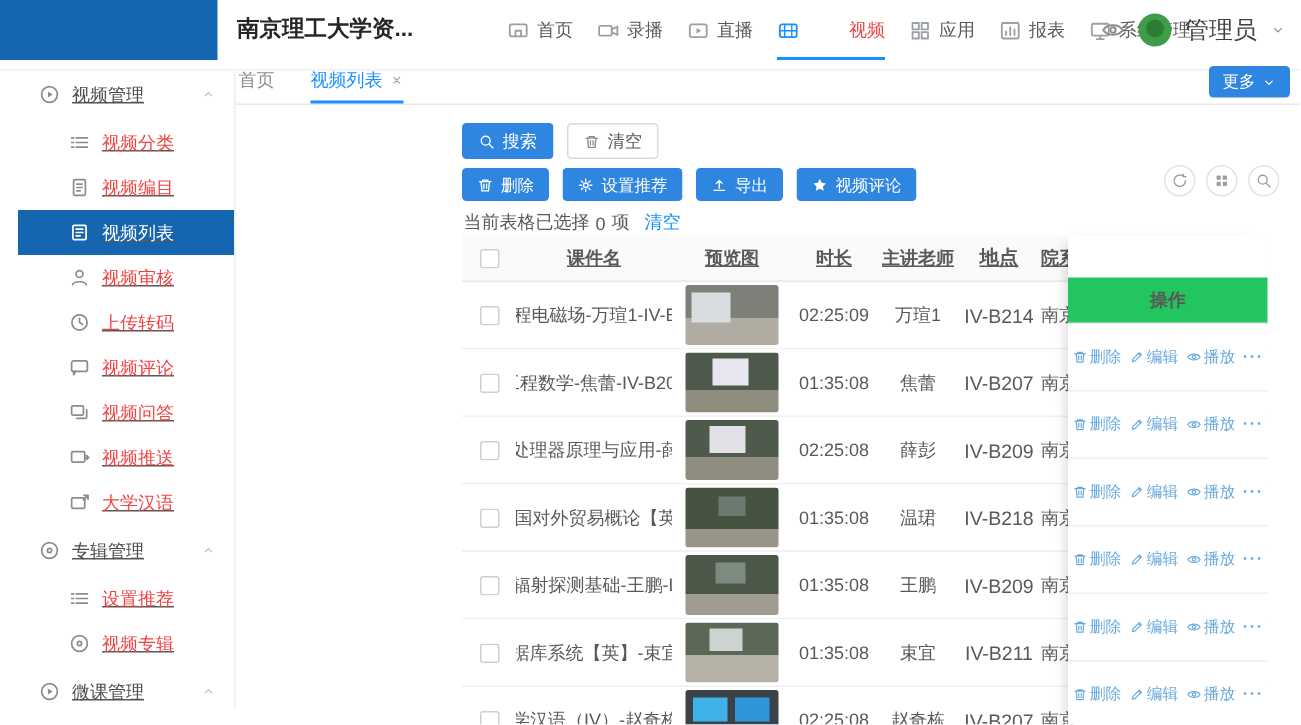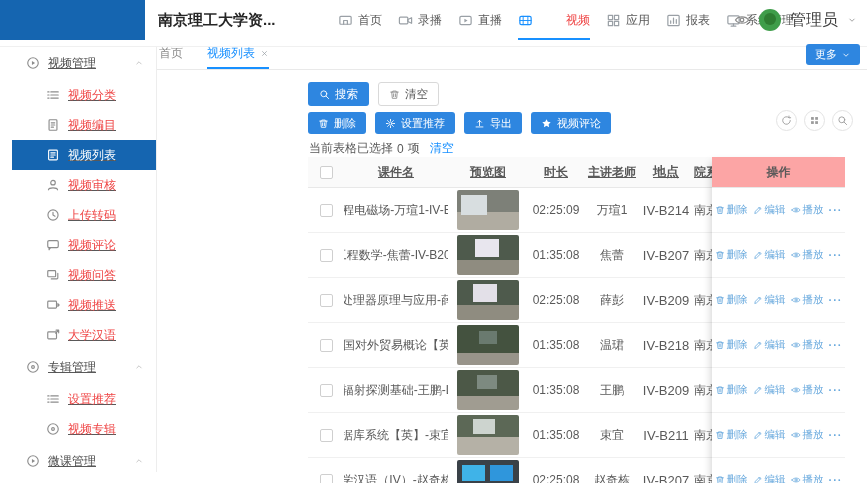--- a/index.html
+++ b/index.html
@@ -105,22 +105,22 @@
   .thumb[data-thumb="board-bright"] { background:linear-gradient(#5c6856 0 55%, #b5b1a6 55%); }
   .thumb[data-thumb="board-bright"]::before { left:16px; top:4px; width:22px; height:15px; background:#cdd4cf; }
   .thumb[data-thumb="dual-screens"] { background:linear-gradient(#3a4148 0 70%, #8d8a82 70%); }
   .thumb[data-thumb="dual-screens"]::before { left:5px; top:5px; width:23px; height:16px; background:#3fb3e8; }
   .thumb[data-thumb="dual-screens"]::after { content:""; position:absolute; left:33px; top:5px; width:23px;
                                              height:16px; background:#2f96dc; }
 
   
   .action-col { position:absolute; left:712px; top:157px; width:133px; background:#fff;
                 box-shadow:-6px 0 8px -5px rgba(0,0,0,.18); z-index:5; }
-  .action-head { height:31px; background:#fca5a5; border-bottom:1px solid #e8e8e8; display:flex;
-                 align-items:center; justify-content:center; font-weight:bold; color:#595959; }
+  .action-head { height:31px; background:#22c55e; border-bottom:1px solid #e8e8e8; display:flex;
+                 align-items:center; justify-content:center; font-weight:bold; color:#595959;margin-top:28px; }
   .arow { height:45px; border-bottom:1px solid #f0f0f0; display:flex; align-items:center;
           justify-content:center; gap:5px; }
   .alink { color:#6aaade; font-size:10.5px; display:inline-flex; align-items:center; gap:2px;
            cursor:pointer; white-space:nowrap; }
   .alink .ic { width:10px; height:10px; }
   .dots { color:#6aaade; cursor:pointer; font-weight:bold; letter-spacing:1px; font-size:11px; }
 </style>
 </head>
 <body>
 

